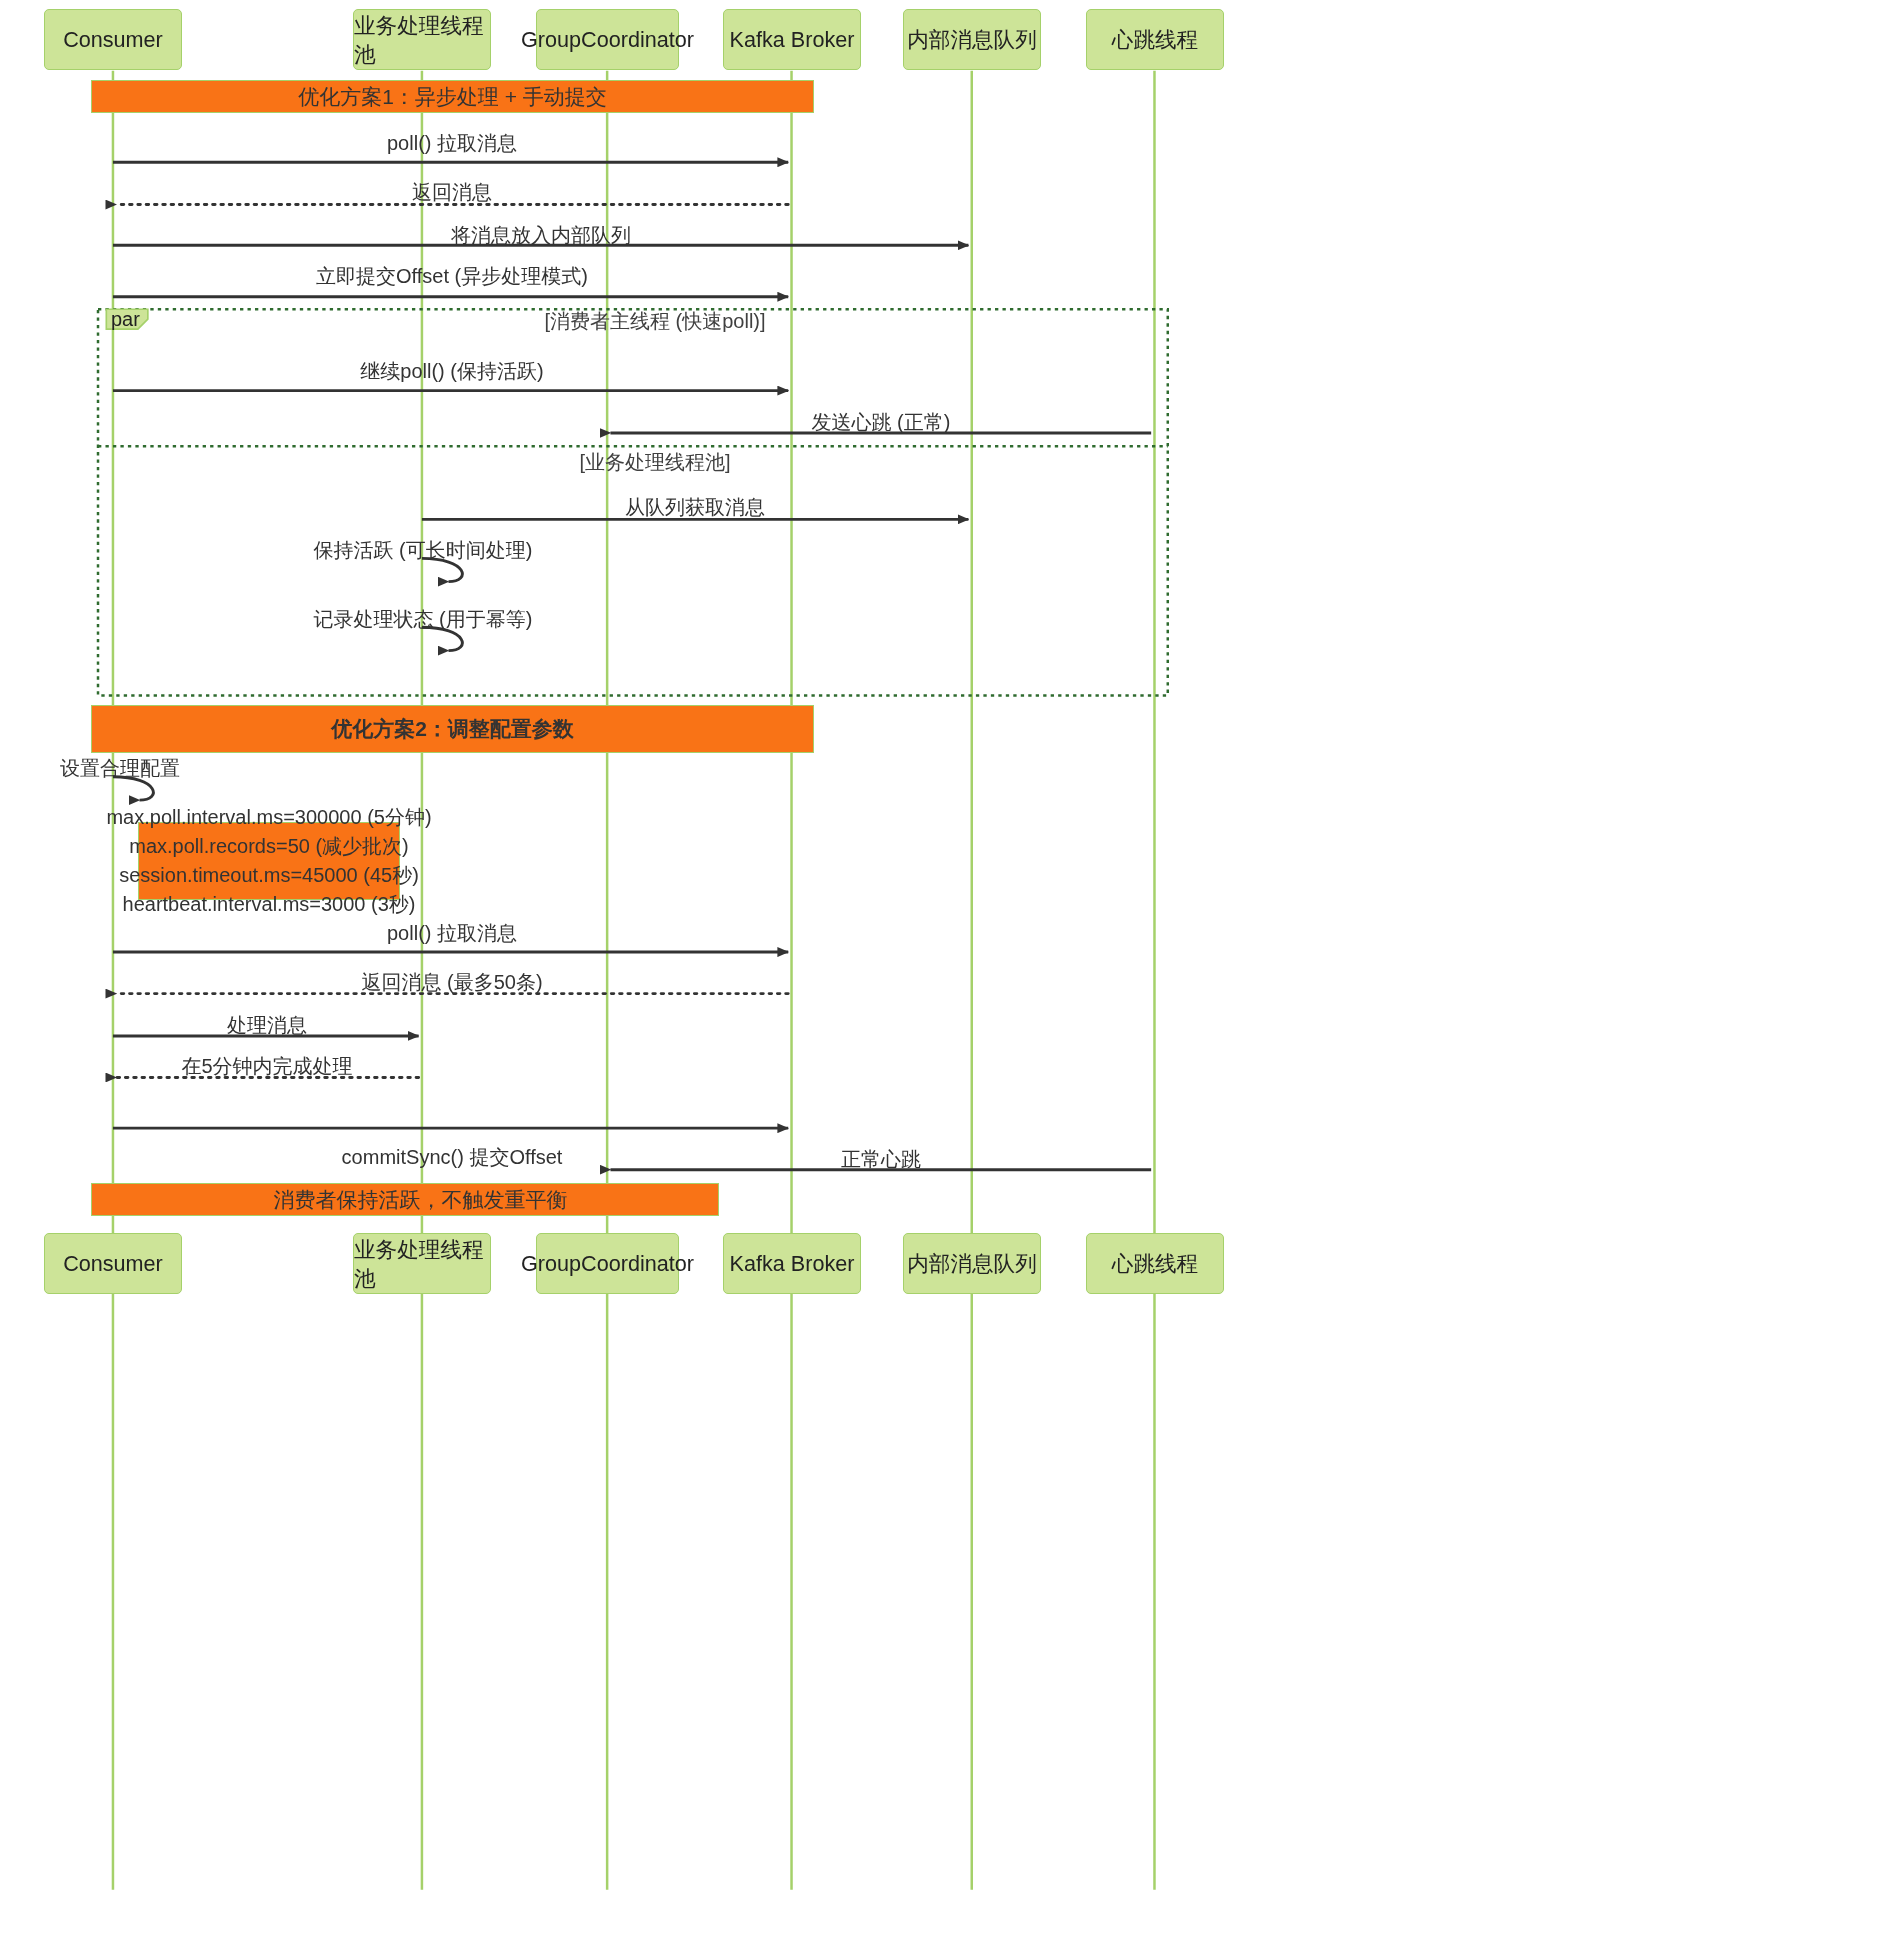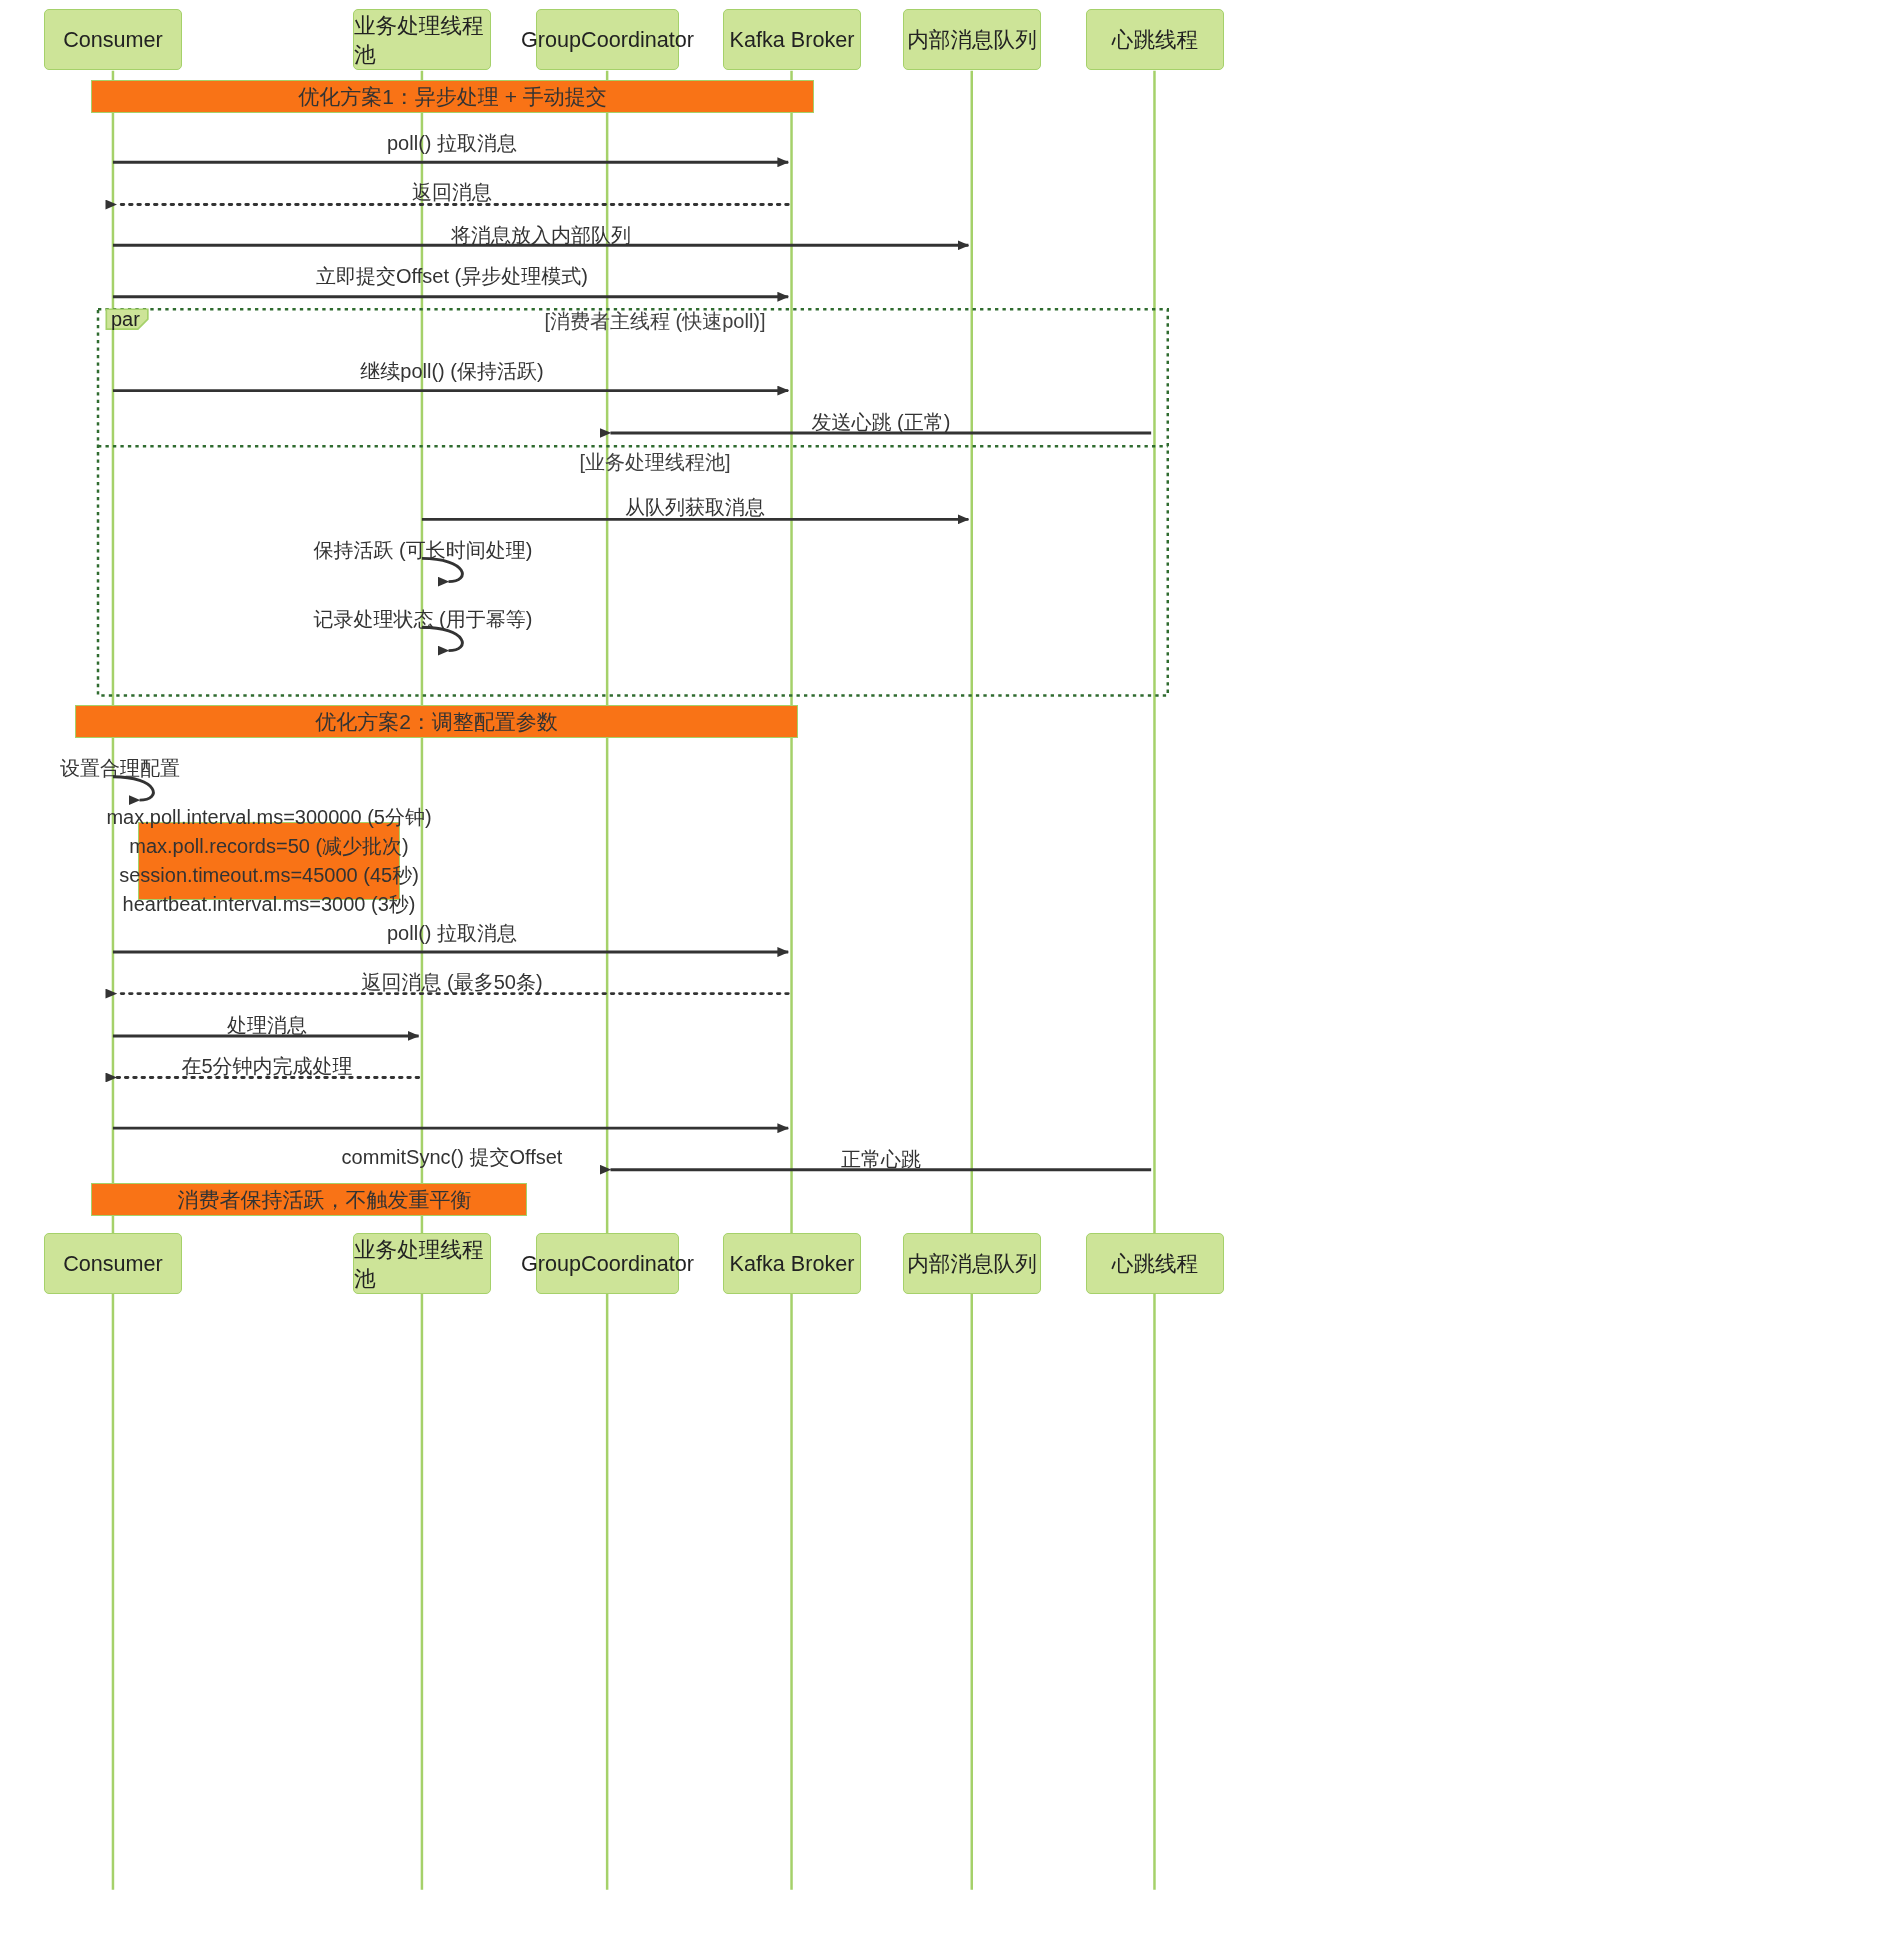--- a/index.html
+++ b/index.html
@@ -171,24 +171,24 @@
   <div class="participant-box" style="left:903px;top:1233px; width:138px; height:61px;">
       <span>内部消息队列</span>
     </div>
   <div class="participant-box" style="left:1086px;top:1233px; width:138px; height:61px;">
       <span>心跳线程</span>
     </div>
 
   <div class="note-box" style="left:91px; top:80px;  width:723px; height:33px;">
       <span>优化方案1：异步处理 + 手动提交</span>
     </div>
-  <div class="note-box" style="left:75px; top:705px; width:723px; height:33px;">
+  <div class="note-box" style="left:91px; top:705px; width:723px; height:48px;font-weight:bold;">
       <span>优化方案2：调整配置参数</span>
     </div>
-  <div class="note-box" style="left:91px; top:1183px;width:436px; height:33px;padding-left:31px;">
+  <div class="note-box" style="left:91px; top:1183px;width:628px; height:33px;padding-left:31px;">
       <span>消费者保持活跃，不触发重平衡</span>
     </div>
 
   <div class="note-box multiline" style="left:138px; top:822px; width:262px; height:78px;">
     <span class="note-line">max.poll.interval.ms=300000 (5分钟)</span>
     <span class="note-line">max.poll.records=50 (减少批次)</span>
     <span class="note-line">session.timeout.ms=45000 (45秒)</span>
     <span class="note-line">heartbeat.interval.ms=3000 (3秒)</span>
   </div>
 

